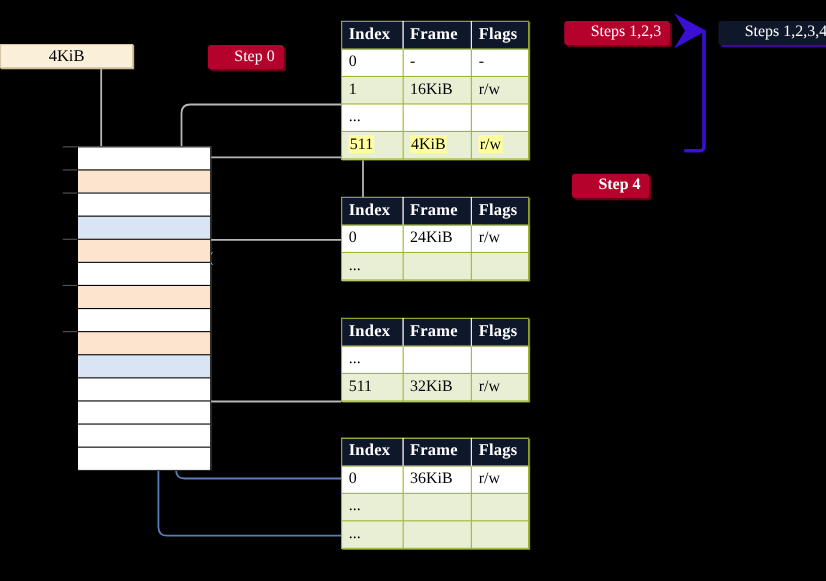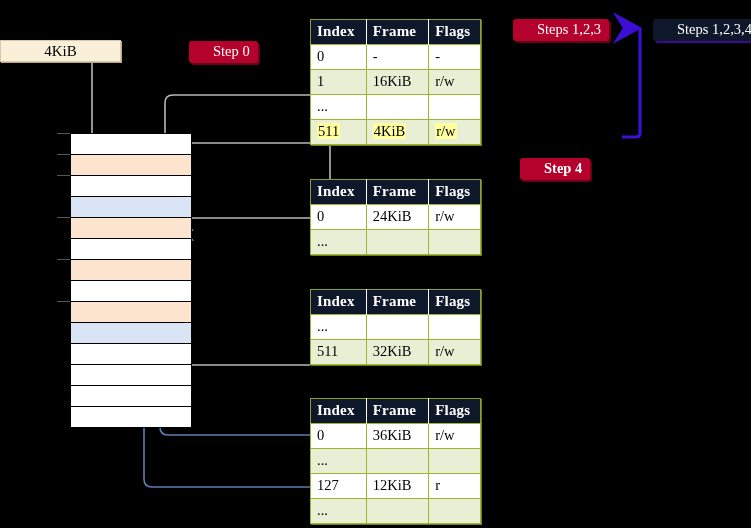--- a/index.html
+++ b/index.html
@@ -292,25 +292,20 @@
         <tr>
           <td class="c-index">0</td>
           <td class="c-frame">36KiB</td>
           <td class="c-flags">r/w</td>
         </tr>
         <tr class="alt">
           <td class="c-index">...</td>
           <td class="c-frame"></td>
           <td class="c-flags"></td>
         </tr>
-        <tr>
-          <td class="c-index">127</td>
-          <td class="c-frame">12KiB</td>
-          <td class="c-flags">r</td>
-        </tr>
         <tr class="alt">
           <td class="c-index">...</td>
           <td class="c-frame"></td>
           <td class="c-flags"></td>
         </tr>
       </tbody>
     </table>
 
 </div>
 

